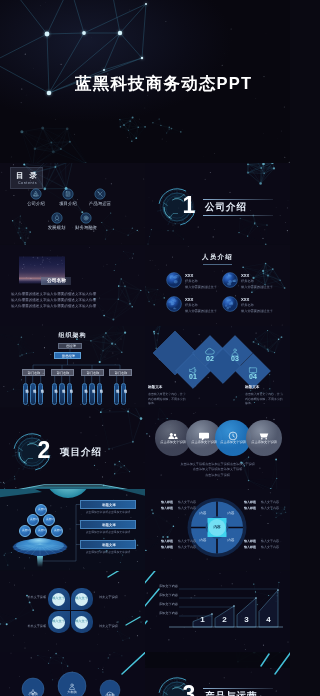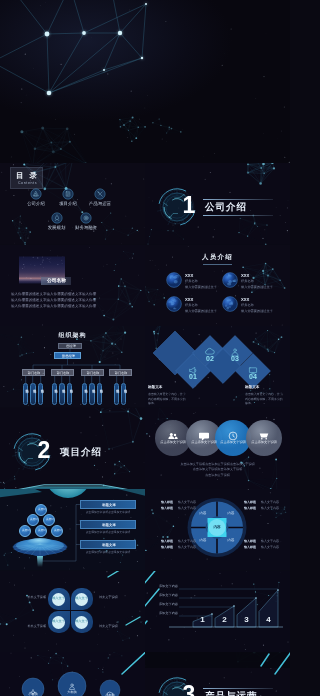--- a/index.html
+++ b/index.html
@@ -265,20 +265,21 @@
             <circle cx="6.3" cy="-9.5" r="0.9" opacity="0.6"></circle>
             <circle cx="24.9" cy="-10.3" r="1" opacity="0.8"></circle>
             <circle cx="43.6" cy="13.6" r="1.5" opacity="0.8"></circle>
             <circle cx="-10.1" cy="-3.2" r="1.2" opacity="0.5"></circle>
             <circle cx="22.2" cy="-23.2" r="1.3" opacity="0.5"></circle>
             <circle cx="-2.3" cy="-23.9" r="1.5" opacity="0.5"></circle>
             <circle cx="8.3" cy="-0.2" r="1.5" opacity="0.4"></circle>
           </g>
         </g>
       </svg>
+      <div class="t hero-title">蓝黑科技商务动态PPT</div>
     </div>
 <div class="slide s" style="left:0;top:163px">
       <svg class="bg" width="145" height="81.5" viewBox="0 0 145 81.5">
         <rect width="145" height="81.5" fill="#0c0a16"></rect>
         <g fill="#c3cfe2">
           <circle cx="1.8" cy="9.2" r="0.4" opacity="0.4"></circle>
           <circle cx="20.1" cy="9.2" r="0.3" opacity="0.4"></circle>
           <circle cx="21.4" cy="60.4" r="0.5" opacity="0.2"></circle>
           <circle cx="77.7" cy="36.5" r="0.4" opacity="0.5"></circle>
           <circle cx="13.5" cy="1.7" r="0.6" opacity="0.3"></circle>

